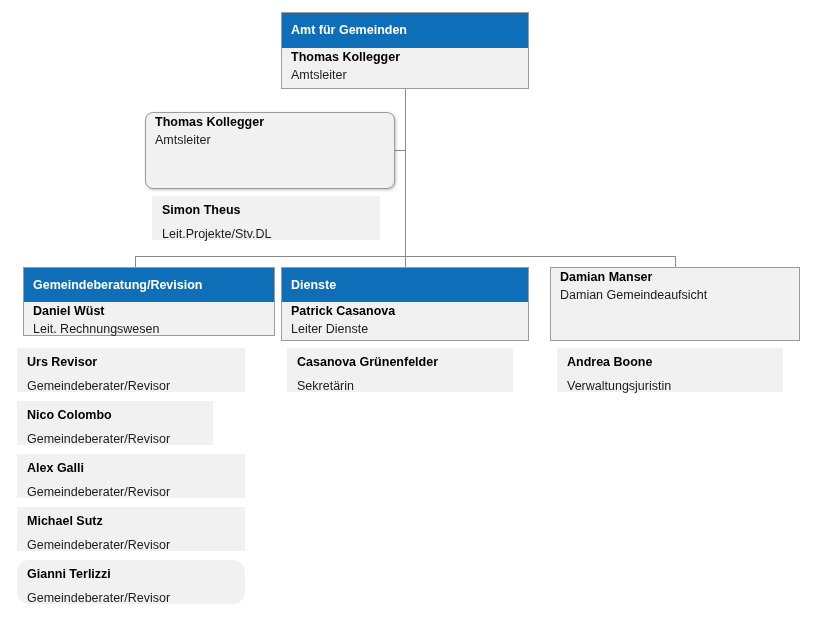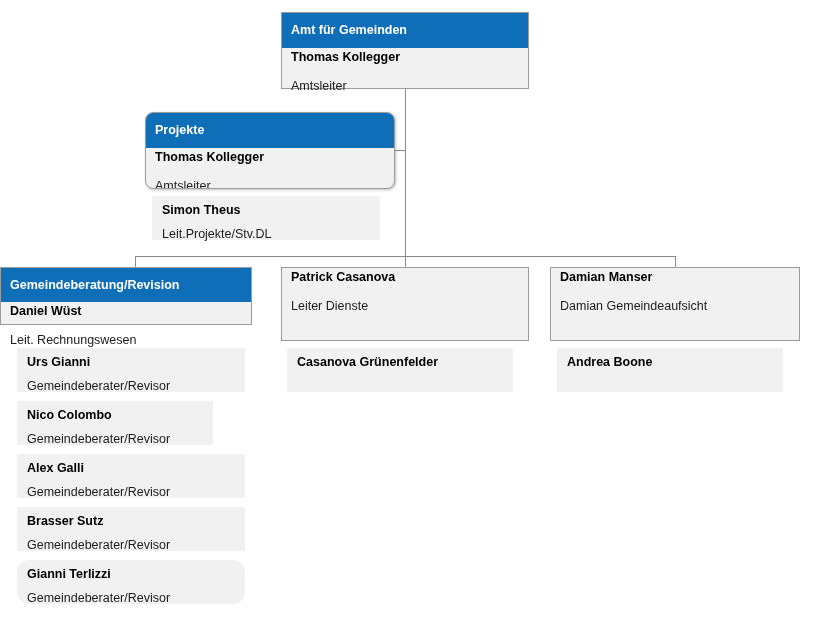--- a/index.html
+++ b/index.html
@@ -24,21 +24,21 @@
     background: #0e6eb8;
     color: #ffffff;
     font-weight: bold;
     font-size: 12.5px;
     padding: 4px 9px;
     white-space: nowrap;
     overflow: hidden;
   }
   .node-body { padding: 0 9px 0 9px; }
   .person-name { font-size: 12.5px; font-weight: bold; line-height: 18px; color: #000000; white-space: nowrap; }
-  .person-role { font-size: 12.5px; line-height: 18px; color: #1c1c1c; white-space: nowrap; margin-top: 11px; }
+  .person-role { font-size: 12.5px; line-height: 18px; color: #1c1c1c; white-space: nowrap; }
   .rounded {
     border-radius: 8px;
     overflow: hidden;
     box-shadow: 1px 1px 3px rgba(0,0,0,0.25);
   }
   .member {
     position: absolute;
     background: #f1f1f1;
     padding: 5px 10px 11px 10px;
     box-sizing: border-box;
@@ -58,76 +58,78 @@
 
   <div class="node" style="left:281px; top:12px; width:248px; height:77px;">
     <div class="node-header" style="height:27px; line-height:27px;">Amt für Gemeinden</div>
     <div class="node-body">
       <div class="person-name">Thomas Kollegger</div>
       <div class="person-role">Amtsleiter</div>
     </div>
   </div>
 
   <div class="node rounded" style="left:145px; top:112px; width:250px; height:77px;">
-    <div class="node-header" style="height:27px; line-height:27px;">Projekte</div>
     <div class="node-body">
       <div class="person-name">Thomas Kollegger</div>
       <div class="person-role">Amtsleiter</div>
     </div>
   </div>
 
   <div class="member" style="left:152px; top:196px; width:228px; height:44px;">
     <div class="person-name">Simon Theus</div>
     <div class="person-role">Leit.Projekte/Stv.DL</div>
   </div>
 
-  <div class="node" style="left:0; top:267px; width:252px; height:58px;">
+  <div class="node" style="left:23px; top:267px; width:252px; height:69px;">
     <div class="node-header">Gemeindeberatung/Revision</div>
     <div class="node-body">
       <div class="person-name">Daniel Wüst</div>
       <div class="person-role">Leit. Rechnungswesen</div>
     </div>
   </div>
 
   <div class="member" style="left:17px; top:348px; width:228px; height:44px;">
-    <div class="person-name">Urs Gianni</div>
+    <div class="person-name">Urs Revisor</div>
     <div class="person-role">Gemeindeberater/Revisor</div>
   </div>
   <div class="member" style="left:17px; top:401px; width:196px; height:44px;">
     <div class="person-name">Nico Colombo</div>
     <div class="person-role">Gemeindeberater/Revisor</div>
   </div>
   <div class="member" style="left:17px; top:454px; width:228px; height:44px;">
     <div class="person-name">Alex Galli</div>
     <div class="person-role">Gemeindeberater/Revisor</div>
   </div>
   <div class="member" style="left:17px; top:507px; width:228px; height:44px;">
-    <div class="person-name">Brasser Sutz</div>
+    <div class="person-name">Michael Sutz</div>
     <div class="person-role">Gemeindeberater/Revisor</div>
   </div>
   <div class="member" style="left:17px; top:560px; width:228px; height:44px;border-radius:12px;">
     <div class="person-name">Gianni Terlizzi</div>
     <div class="person-role">Gemeindeberater/Revisor</div>
   </div>
 
   <div class="node" style="left:281px; top:267px; width:248px; height:74px;">
+    <div class="node-header">Dienste</div>
     <div class="node-body">
       <div class="person-name">Patrick Casanova</div>
       <div class="person-role">Leiter Dienste</div>
     </div>
   </div>
 
   <div class="member" style="left:287px; top:348px; width:226px; height:44px;">
     <div class="person-name">Casanova Grünenfelder</div>
+    <div class="person-role">Sekretärin</div>
   </div>
 
   <div class="node" style="left:550px; top:267px; width:250px; height:74px;">
     <div class="node-body">
       <div class="person-name">Damian Manser</div>
       <div class="person-role">Damian Gemeindeaufsicht</div>
     </div>
   </div>
 
   <div class="member" style="left:557px; top:348px; width:226px; height:44px;">
     <div class="person-name">Andrea Boone</div>
+    <div class="person-role">Verwaltungsjuristin</div>
   </div>
 
 </div>
 
 </body></html>

